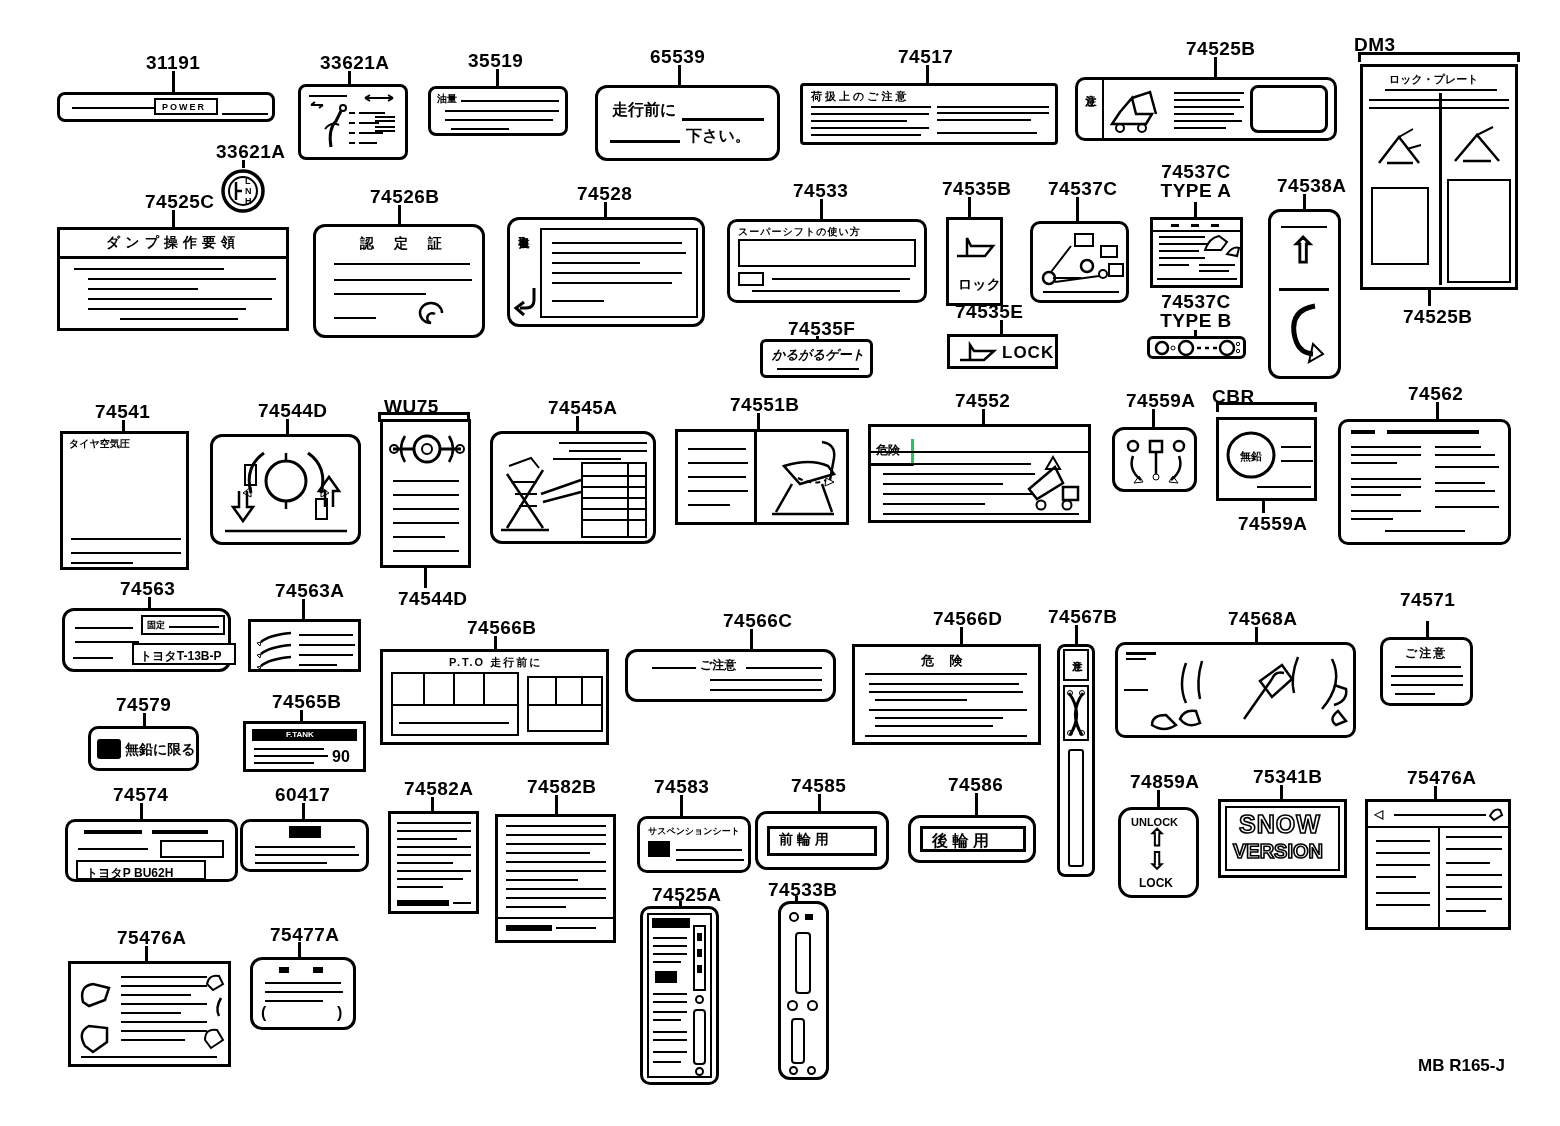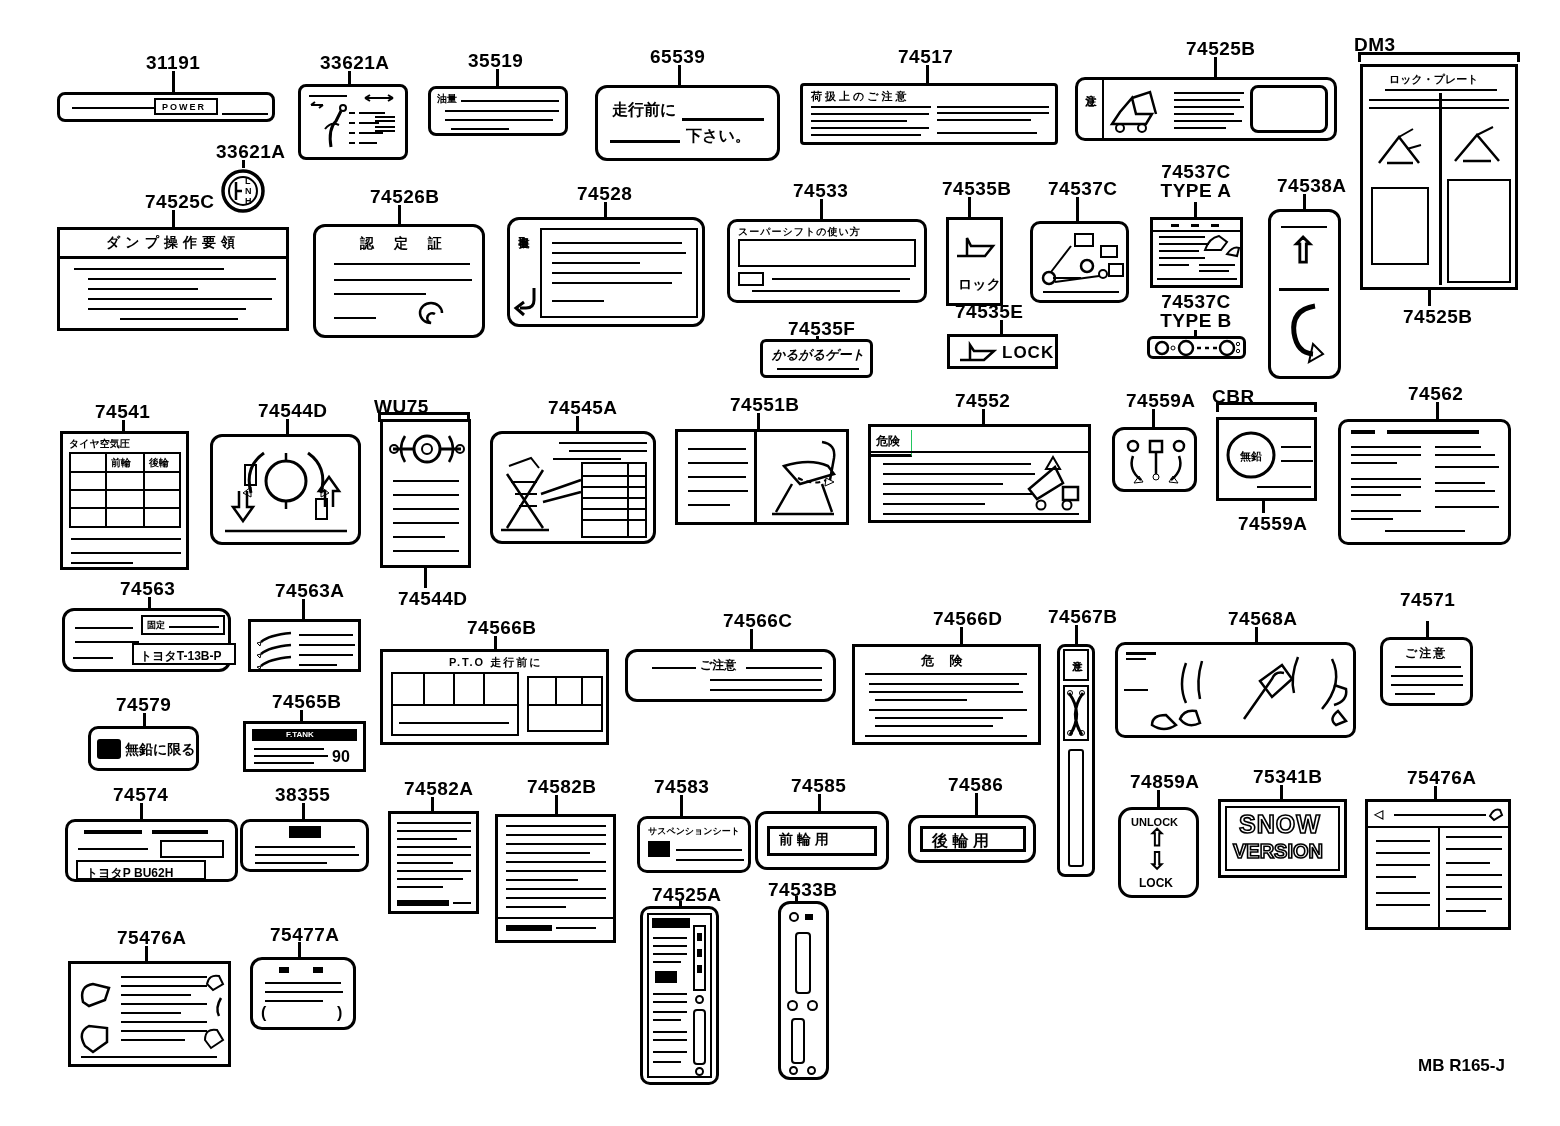--- a/index.html
+++ b/index.html
@@ -283,29 +283,20 @@
 <div class="ld" style="left:816px;top:336px;height:5px"></div>
 <div class="pl" style="left:760px;top:339px;width:113px;height:39px;border-radius:6px">
   <span class="t" style="left:9px;top:4px;font-size:13px;font-style:italic">かるがるゲート</span>
   <div class="l" style="left:14px;top:26px;width:82px"></div>
 </div>
 
 <div class="pn" style="left:95px;top:401px">74541</div>
 <div class="ld" style="left:122px;top:420px;height:11px"></div>
 <div class="pl" style="left:60px;top:431px;width:129px;height:139px">
   <span class="t" style="left:6px;top:3px;font-size:10px">タイヤ空気圧</span>
-  <div class="bx" style="left:6px;top:18px;width:112px;height:76px">
-    <div class="lv" style="left:34px;top:0;height:72px"></div>
-    <div class="lv" style="left:72px;top:0;height:72px"></div>
-    <div class="l" style="left:0;top:17px;width:108px"></div>
-    <div class="l" style="left:0;top:35px;width:108px"></div>
-    <div class="l" style="left:0;top:53px;width:108px"></div>
-    <span class="t" style="left:40px;top:2px;font-size:10px">前輪</span>
-    <span class="t" style="left:78px;top:2px;font-size:10px">後輪</span>
-  </div>
   <div class="l" style="left:8px;top:104px;width:110px"></div>
   <div class="l" style="left:8px;top:118px;width:110px"></div>
   <div class="l" style="left:8px;top:128px;width:62px"></div>
 </div>
 
 <div class="pn" style="left:258px;top:400px">74544D</div>
 <div class="ld" style="left:286px;top:419px;height:15px"></div>
 <div class="pl" style="left:210px;top:434px;width:151px;height:111px;border-radius:12px">
   <svg style="left:4px;top:4px" width="138" height="98" viewBox="0 0 138 98">
     <circle cx="69" cy="40" r="20" stroke-width="3"></circle>
@@ -315,21 +306,21 @@
     <path d="M91,12 q20,14 13,40" stroke-width="3"></path>
     <path d="M104,46 l0,10 l8,-4 z" fill="#000" stroke-width="1"></path>
     <polyline points="22,50 22,66 16,66 26,80 36,66 30,66 30,50" stroke-width="2.5"></polyline>
     <polyline points="108,66 108,50 102,50 112,36 122,50 116,50 116,66" stroke-width="2.5"></polyline>
     <rect x="28" y="24" width="11" height="20" stroke-width="2"></rect>
     <rect x="99" y="58" width="11" height="20" stroke-width="2"></rect>
     <path d="M8,90 h122" stroke-width="2.5"></path>
   </svg>
 </div>
 
-<div class="pn" style="left:374px;top:396px">WU75</div>
+<div class="pn" style="left:384px;top:396px">WU75</div>
 <div class="bk" style="left:378px;top:412px;width:92px"></div>
 <div class="pl" style="left:380px;top:419px;width:91px;height:149px">
   <svg style="left:6px;top:6px" width="76" height="42" viewBox="0 0 76 42">
     <circle cx="38" cy="21" r="13" stroke-width="3"></circle>
     <circle cx="38" cy="21" r="5" stroke-width="2"></circle>
     <path d="M4,21 h20 M52,21 h20" stroke-width="3"></path>
     <circle cx="5" cy="21" r="4" stroke-width="2"></circle>
     <circle cx="71" cy="21" r="4" stroke-width="2"></circle>
     <path d="M16,8 q-8,13 0,26 M60,8 q8,13 0,26" stroke-width="2.5"></path>
   </svg>
@@ -379,21 +370,21 @@
     <path d="M24,30 q26,-8 44,0 l6,8 l-34,10 z" stroke-width="2.5"></path>
     <path d="M32,48 L16,76 M62,48 L72,76 M12,78 h62" stroke-width="2.5"></path>
     <path d="M38,42 q16,8 28,2" stroke-width="2" stroke-dasharray="5,4"></path>
     <path d="M66,42 l8,4 l-9,4 z" fill="#000" stroke-width="1"></path>
   </svg>
 </div>
 
 <div class="pn" style="left:955px;top:390px">74552</div>
 <div class="ld" style="left:982px;top:409px;height:16px"></div>
 <div class="pl" style="left:868px;top:424px;width:223px;height:99px">
-  <div style="position:absolute;left:0;top:3px;width:40px;height:24px;border-right:1px solid #22c55e;border-bottom:3px solid #000">
+  <div style="position:absolute;left:0;top:12px;width:40px;height:24px;border-right:3px solid #22c55e;border-bottom:3px solid #000">
     <span class="t" style="left:5px;top:3px;font-size:12px">危険</span>
   </div>
   <div class="l" style="left:0px;top:24px;width:217px"></div>
   <div class="l" style="left:12px;top:36px;width:148px"></div>
   <div class="l" style="left:12px;top:46px;width:152px"></div>
   <div class="l" style="left:12px;top:56px;width:120px"></div>
   <div class="l" style="left:12px;top:66px;width:150px"></div>
   <div class="l" style="left:12px;top:76px;width:102px"></div>
   <div class="l" style="left:12px;top:86px;width:196px"></div>
   <svg style="left:152px;top:28px" width="62" height="56" viewBox="0 0 62 56">
@@ -596,21 +587,21 @@
 <div class="pl" style="left:65px;top:819px;width:173px;height:63px;border-radius:10px">
   <div class="l" style="left:16px;top:8px;width:58px;height:4px"></div>
   <div class="l" style="left:84px;top:8px;width:56px;height:4px"></div>
   <div class="l" style="left:10px;top:26px;width:70px"></div>
   <div class="bx" style="left:92px;top:18px;width:64px;height:18px"></div>
   <div class="bx" style="left:8px;top:38px;width:130px;height:20px">
     <span class="t" style="left:8px;top:3px;font-size:12px">トヨタP BU62H</span>
   </div>
 </div>
 
-<div class="pn" style="left:275px;top:784px">38355</div>
+<div class="pn" style="left:275px;top:784px">60417</div>
 <div class="ld" style="left:302px;top:803px;height:16px"></div>
 <div class="pl" style="left:240px;top:819px;width:129px;height:53px;border-radius:10px">
   <div class="dk" style="left:46px;top:4px;width:32px;height:12px"></div>
   <div class="l" style="left:12px;top:24px;width:100px"></div>
   <div class="l" style="left:12px;top:32px;width:104px"></div>
   <div class="l" style="left:12px;top:40px;width:72px"></div>
 </div>
 
 <div class="pn" style="left:404px;top:778px">74582A</div>
 <div class="ld" style="left:431px;top:797px;height:14px"></div>

